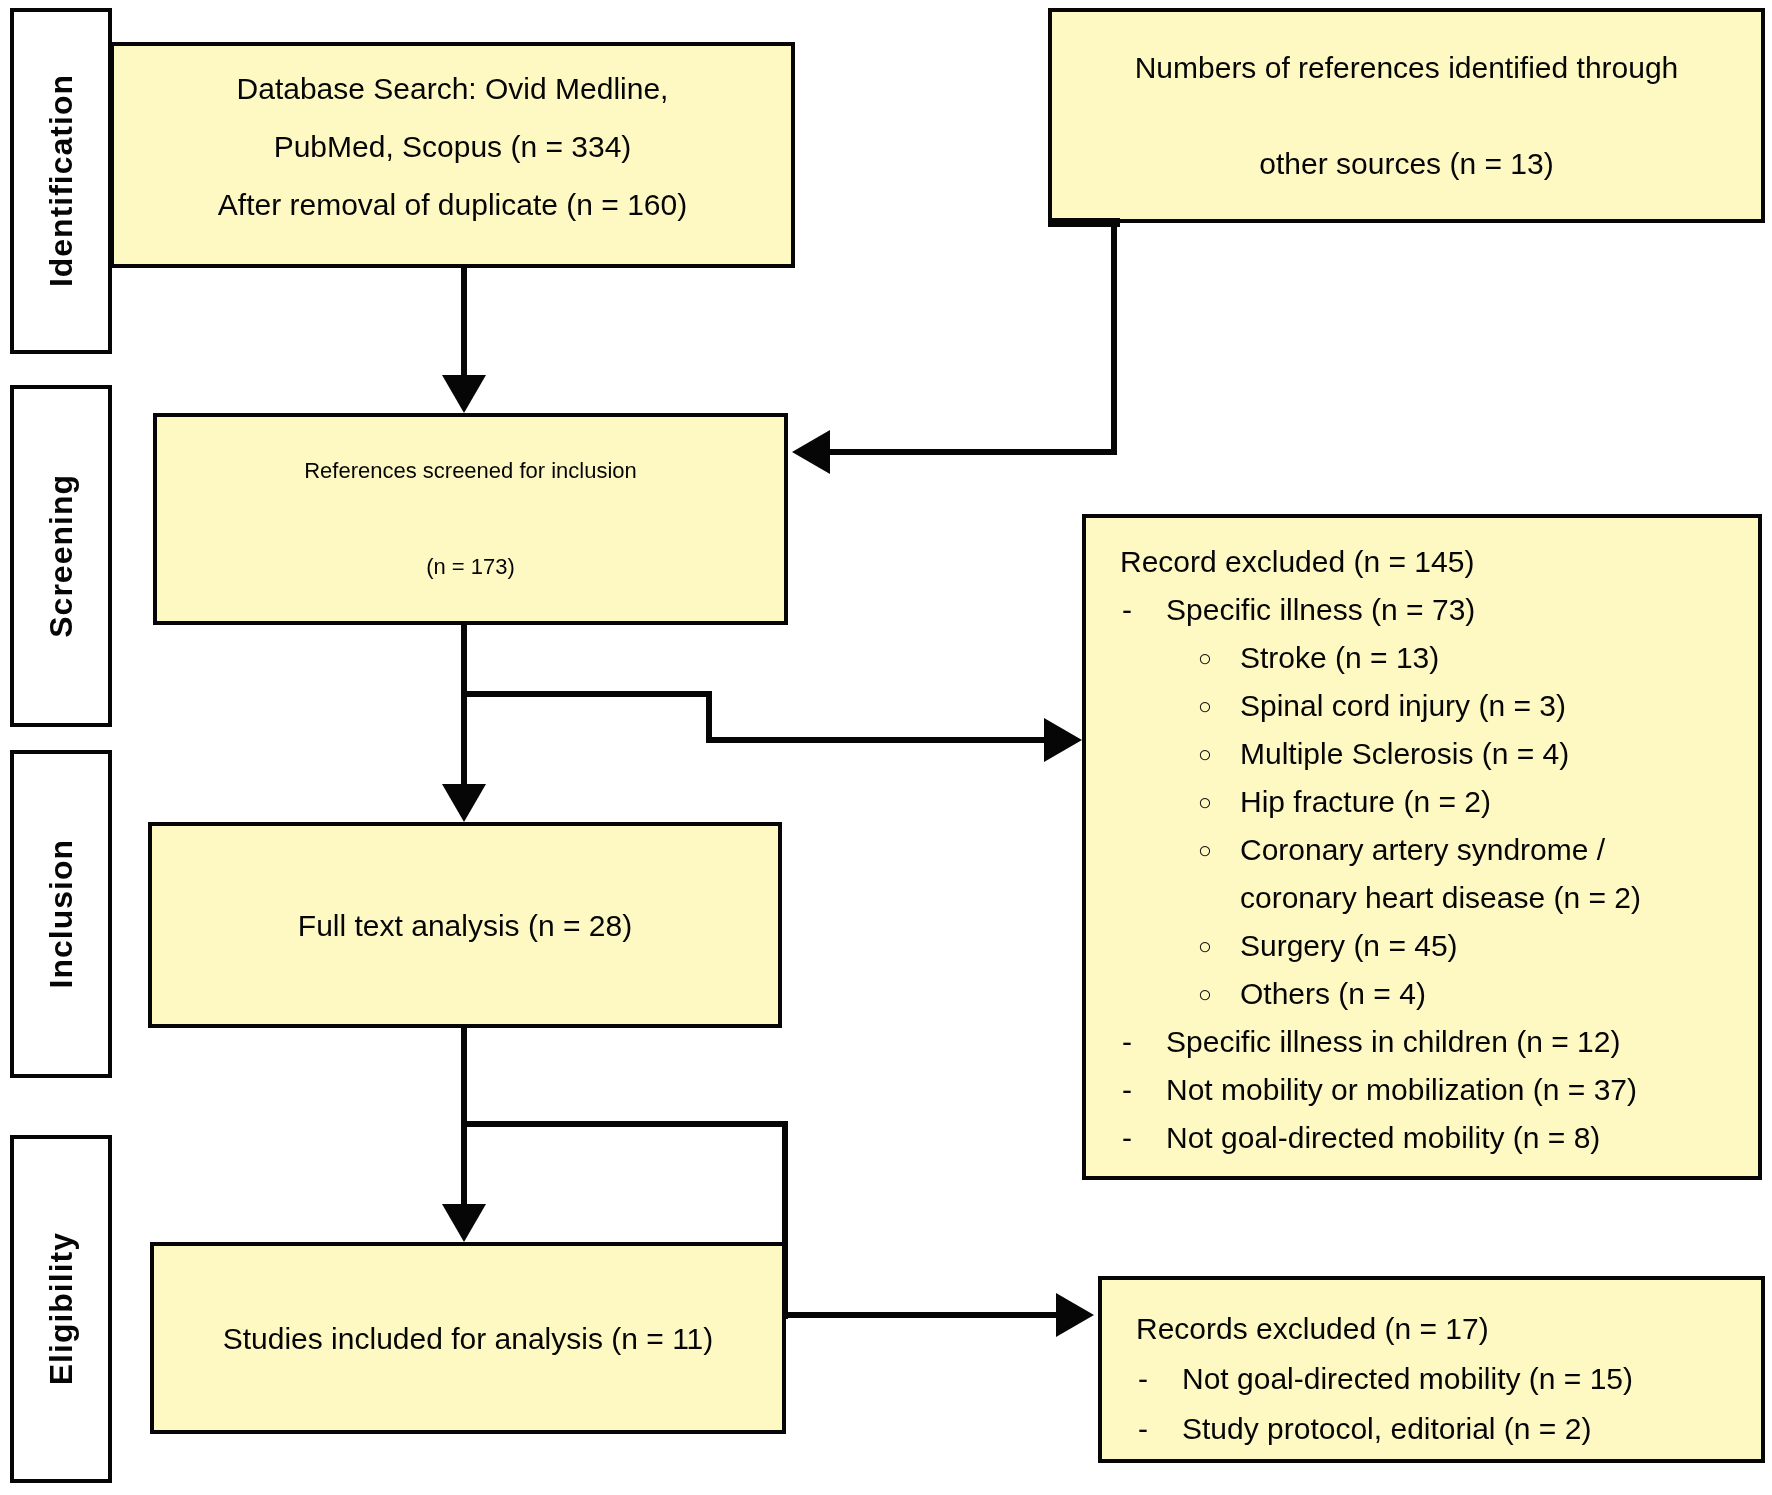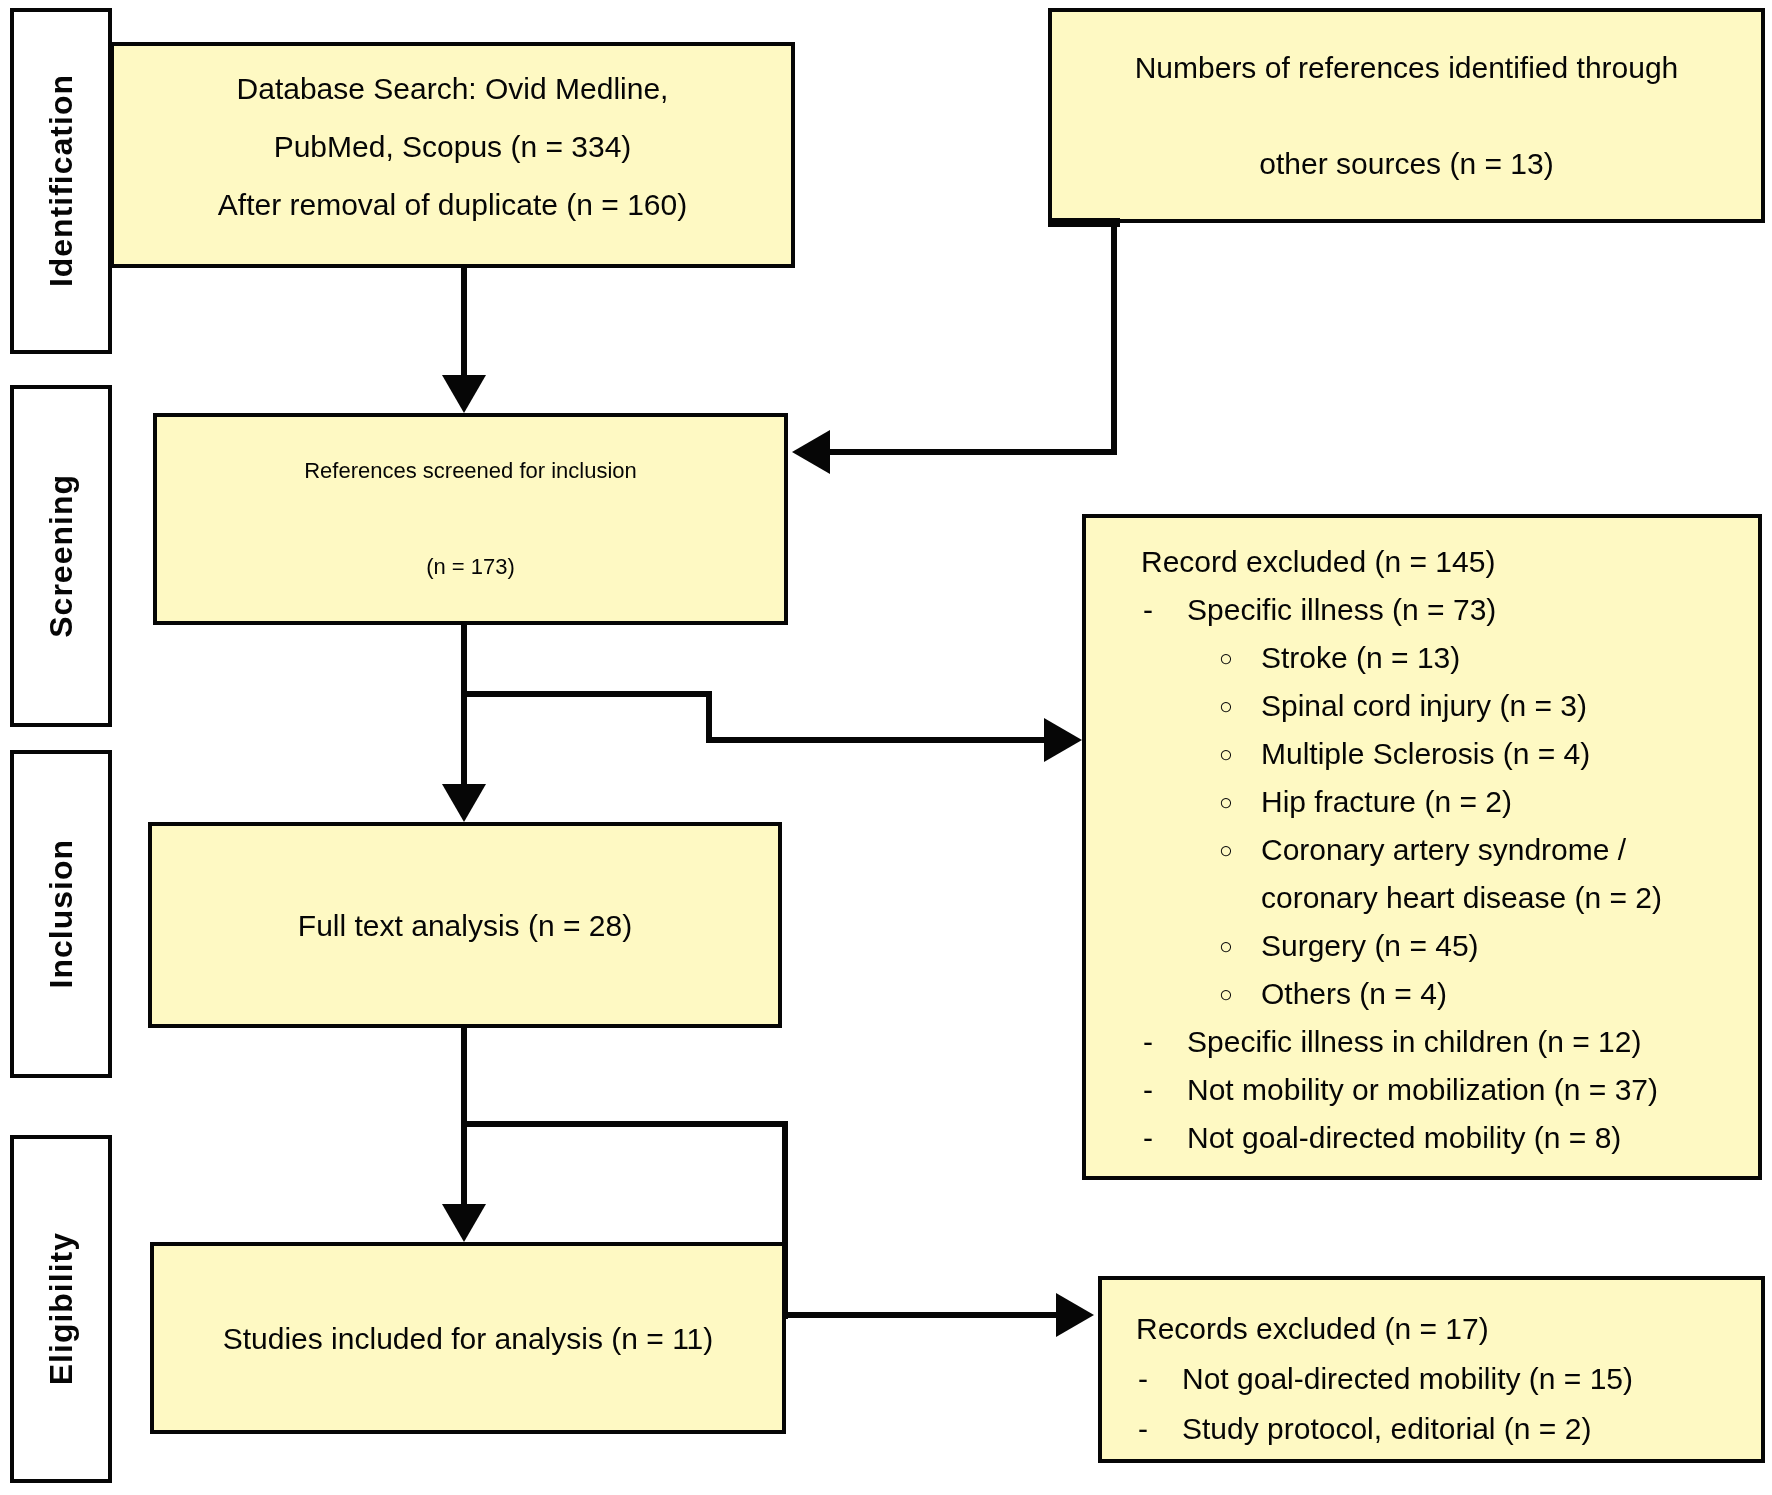--- a/index.html
+++ b/index.html
@@ -55,21 +55,21 @@
   .arrow-right{border-top:22px solid transparent;border-bottom:22px solid transparent;border-left:38px solid #060606;}
   .arrow-left{border-top:22px solid transparent;border-bottom:22px solid transparent;border-right:38px solid #060606;}
   
   #stage-identification{top:8px;height:346px;}
   #stage-screening{top:385px;height:342px;}
   #stage-inclusion{top:750px;height:328px;}
   #stage-eligibility{top:1135px;height:348px;}
   #box-database-search{left:110px;top:42px;width:685px;height:226px;}
   #box-other-sources{left:1048px;top:8px;width:717px;height:215px;font-size:30px;line-height:56px;}
   #box-references-screened{left:153px;top:413px;width:635px;height:212px;font-size:22px;line-height:56px;}
-  #box-record-excluded{left:1082px;top:514px;width:680px;height:666px;padding-left:21px;}
+  #box-record-excluded{left:1082px;top:514px;width:680px;height:666px;}
   #box-full-text{left:148px;top:822px;width:634px;height:206px;}
   #box-studies-included{left:150px;top:1242px;width:636px;height:192px;}
   #box-records-excluded{left:1098px;top:1250px;width:667px;height:187px;margin-top:26px;}
   #box-records-excluded .title{padding-top:24px;line-height:50px;}
   #box-records-excluded .li{line-height:50px;}
 </style>
 </head>
 <body>
 
 <div class="canvas">

